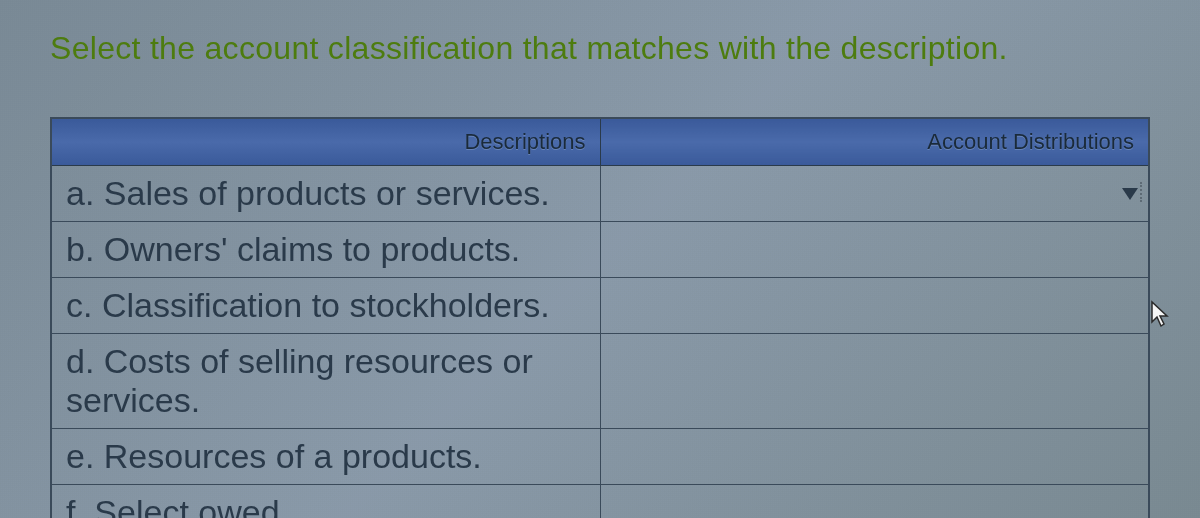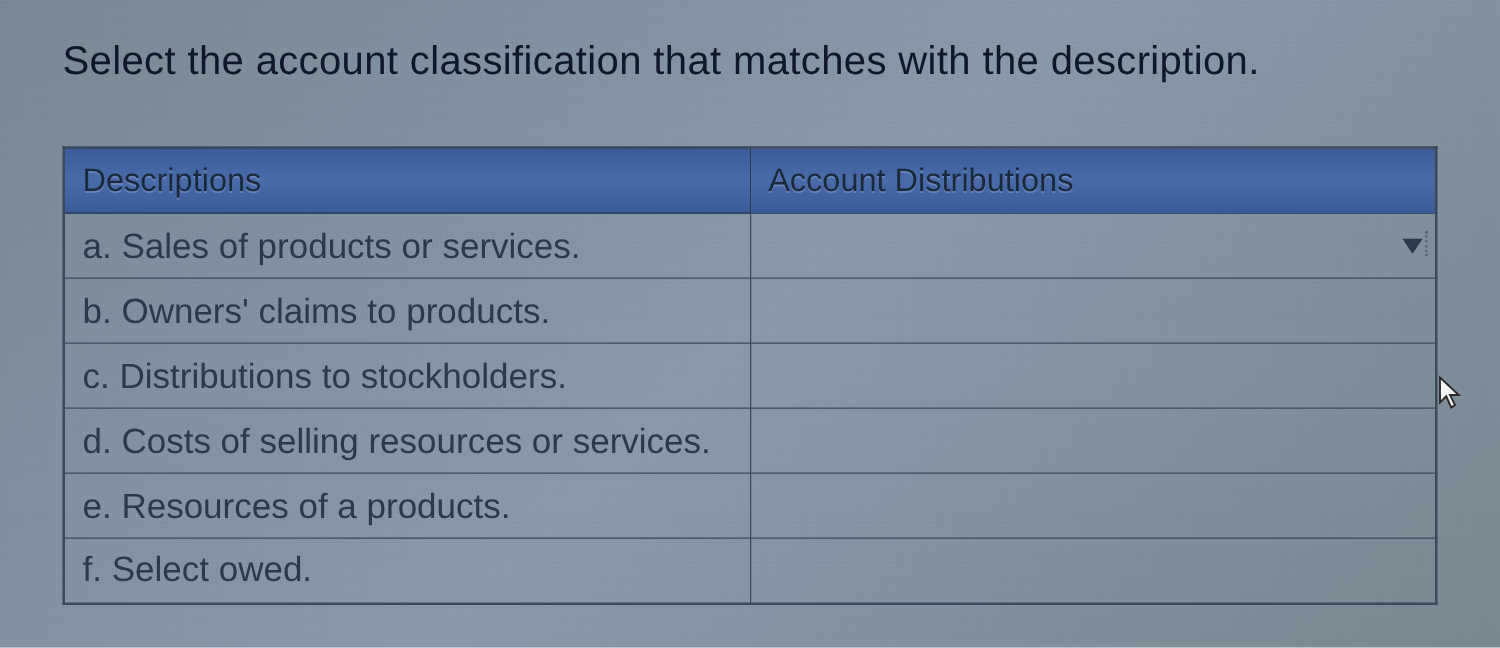--- a/index.html
+++ b/index.html
@@ -16,52 +16,52 @@
       content: '';
       position: absolute;
       inset: 0;
       background-image:
         repeating-linear-gradient(0deg, rgba(0,0,0,0.02) 0px, transparent 1px, transparent 2px),
         repeating-linear-gradient(90deg, rgba(0,0,0,0.02) 0px, transparent 1px, transparent 2px);
       pointer-events: none;
     }
     .prompt {
       font-size: 32px;
-      color: #0f172a;
+      color: #4d7c0f;
       margin-bottom: 50px;
       padding-left: 10px;
       font-weight: 400;
       letter-spacing: 0.3px;
       position: relative;
       z-index: 1;
     }
     .table-wrap {
       position: relative;
       z-index: 1;
       margin: 0 10px;
     }
     table {
       width: 100%;
       border-collapse: collapse;
       border: 2px solid #3a4a5a;
     }
     th {
       background: linear-gradient(180deg, #3a5a9a 0%, #4a6aaa 50%, #3a5a9a 100%);
       color: #1a2a3a;
-      font-size: 26px;
+      font-size: 22px;
       font-weight: 400;
       padding: 10px 14px;
       border: 1px solid #2a3a4a;
-      text-align: left;
+      text-align: right;
       text-shadow: 0 1px 0 rgba(180,200,230,0.3);
     }
     td {
       border: 1px solid #3a4a5a;
       padding: 8px 14px;
-      font-size: 28px;
+      font-size: 34px;
       color: #2a3a4a;
       height: 52px;
       vertical-align: middle;
       margin-top: 41px;
     }
     .desc-col { width: 50%; }
     .class-col { width: 50%; position: relative; }
     .dropdown-cell {
       position: relative;
       padding-right: 38px;
@@ -115,21 +115,21 @@
           <span class="dropdown-arrow"></span>
         </td>
       </tr>
       <tr>
         <td class="desc-col">b. Owners' claims to products.</td>
         <td class="class-col dropdown-cell">
           <span></span>
         </td>
       </tr>
       <tr>
-        <td class="desc-col">c. Distributions to stockholders.</td>
+        <td class="desc-col">c. Classification to stockholders.</td>
         <td class="class-col dropdown-cell">
           <span></span>
         </td>
       </tr>
       <tr>
         <td class="desc-col">d. Costs of selling resources or services.</td>
         <td class="class-col dropdown-cell">
           <span></span>
         </td>
       </tr>

